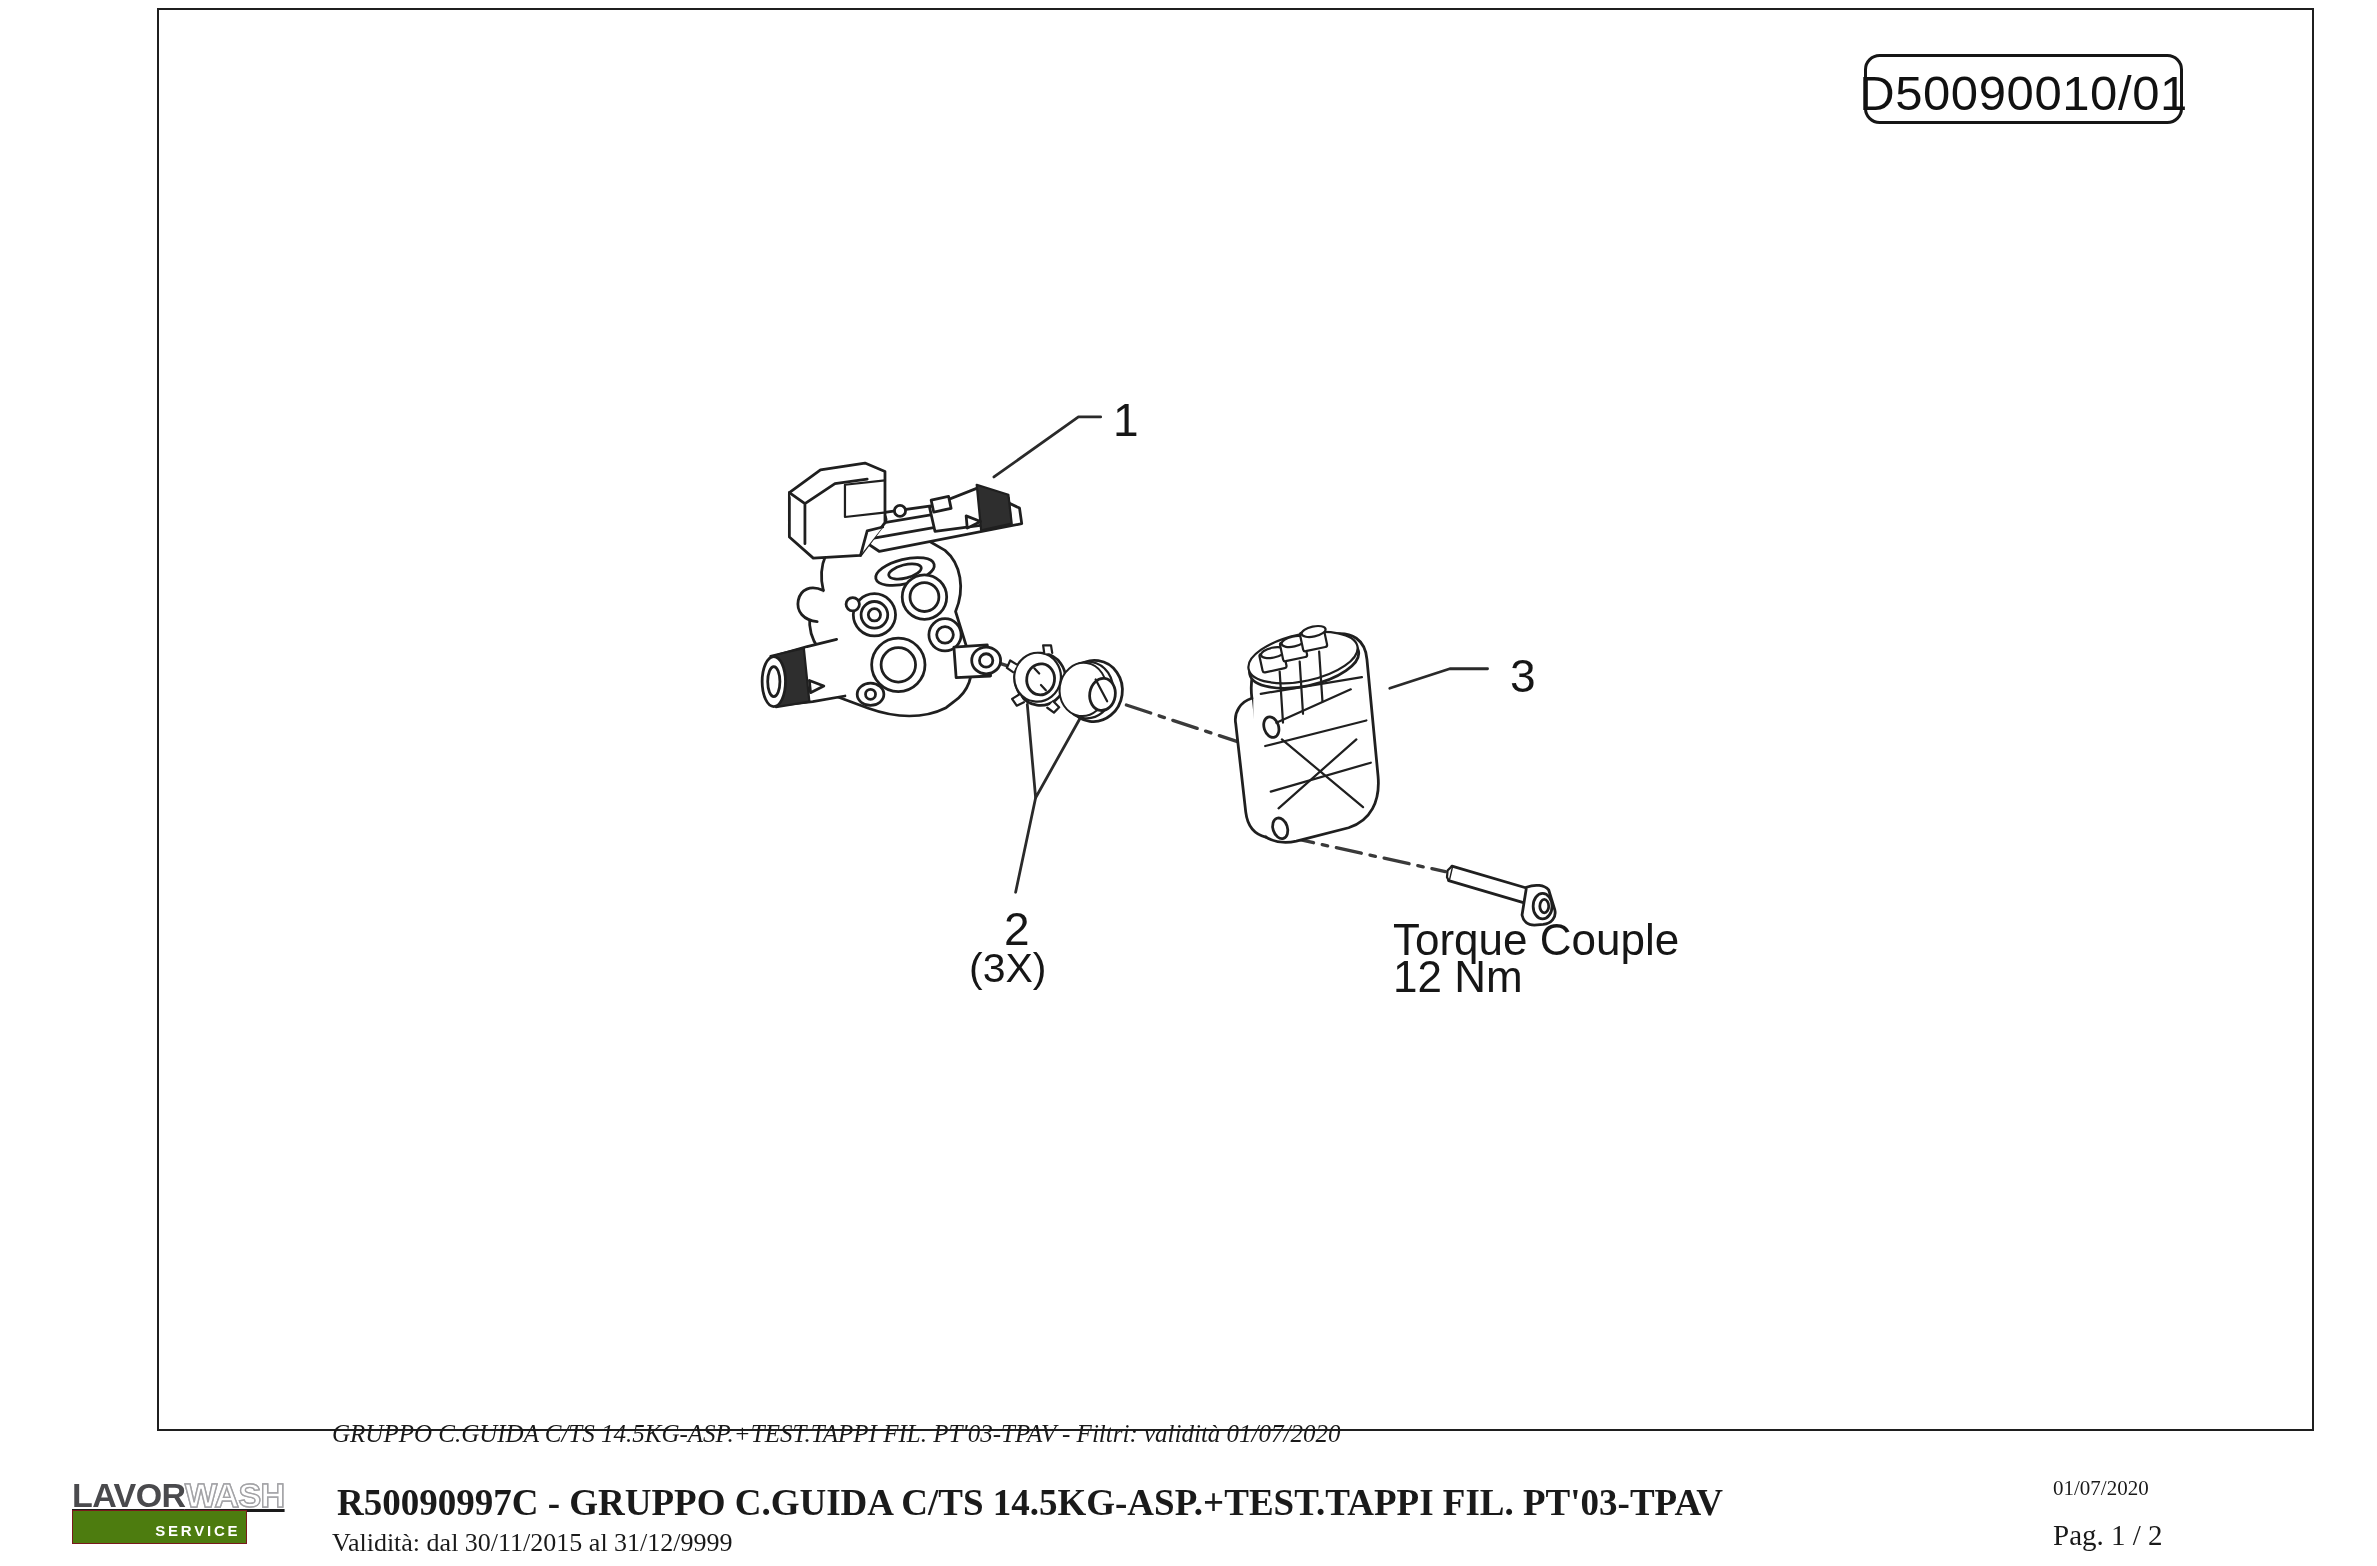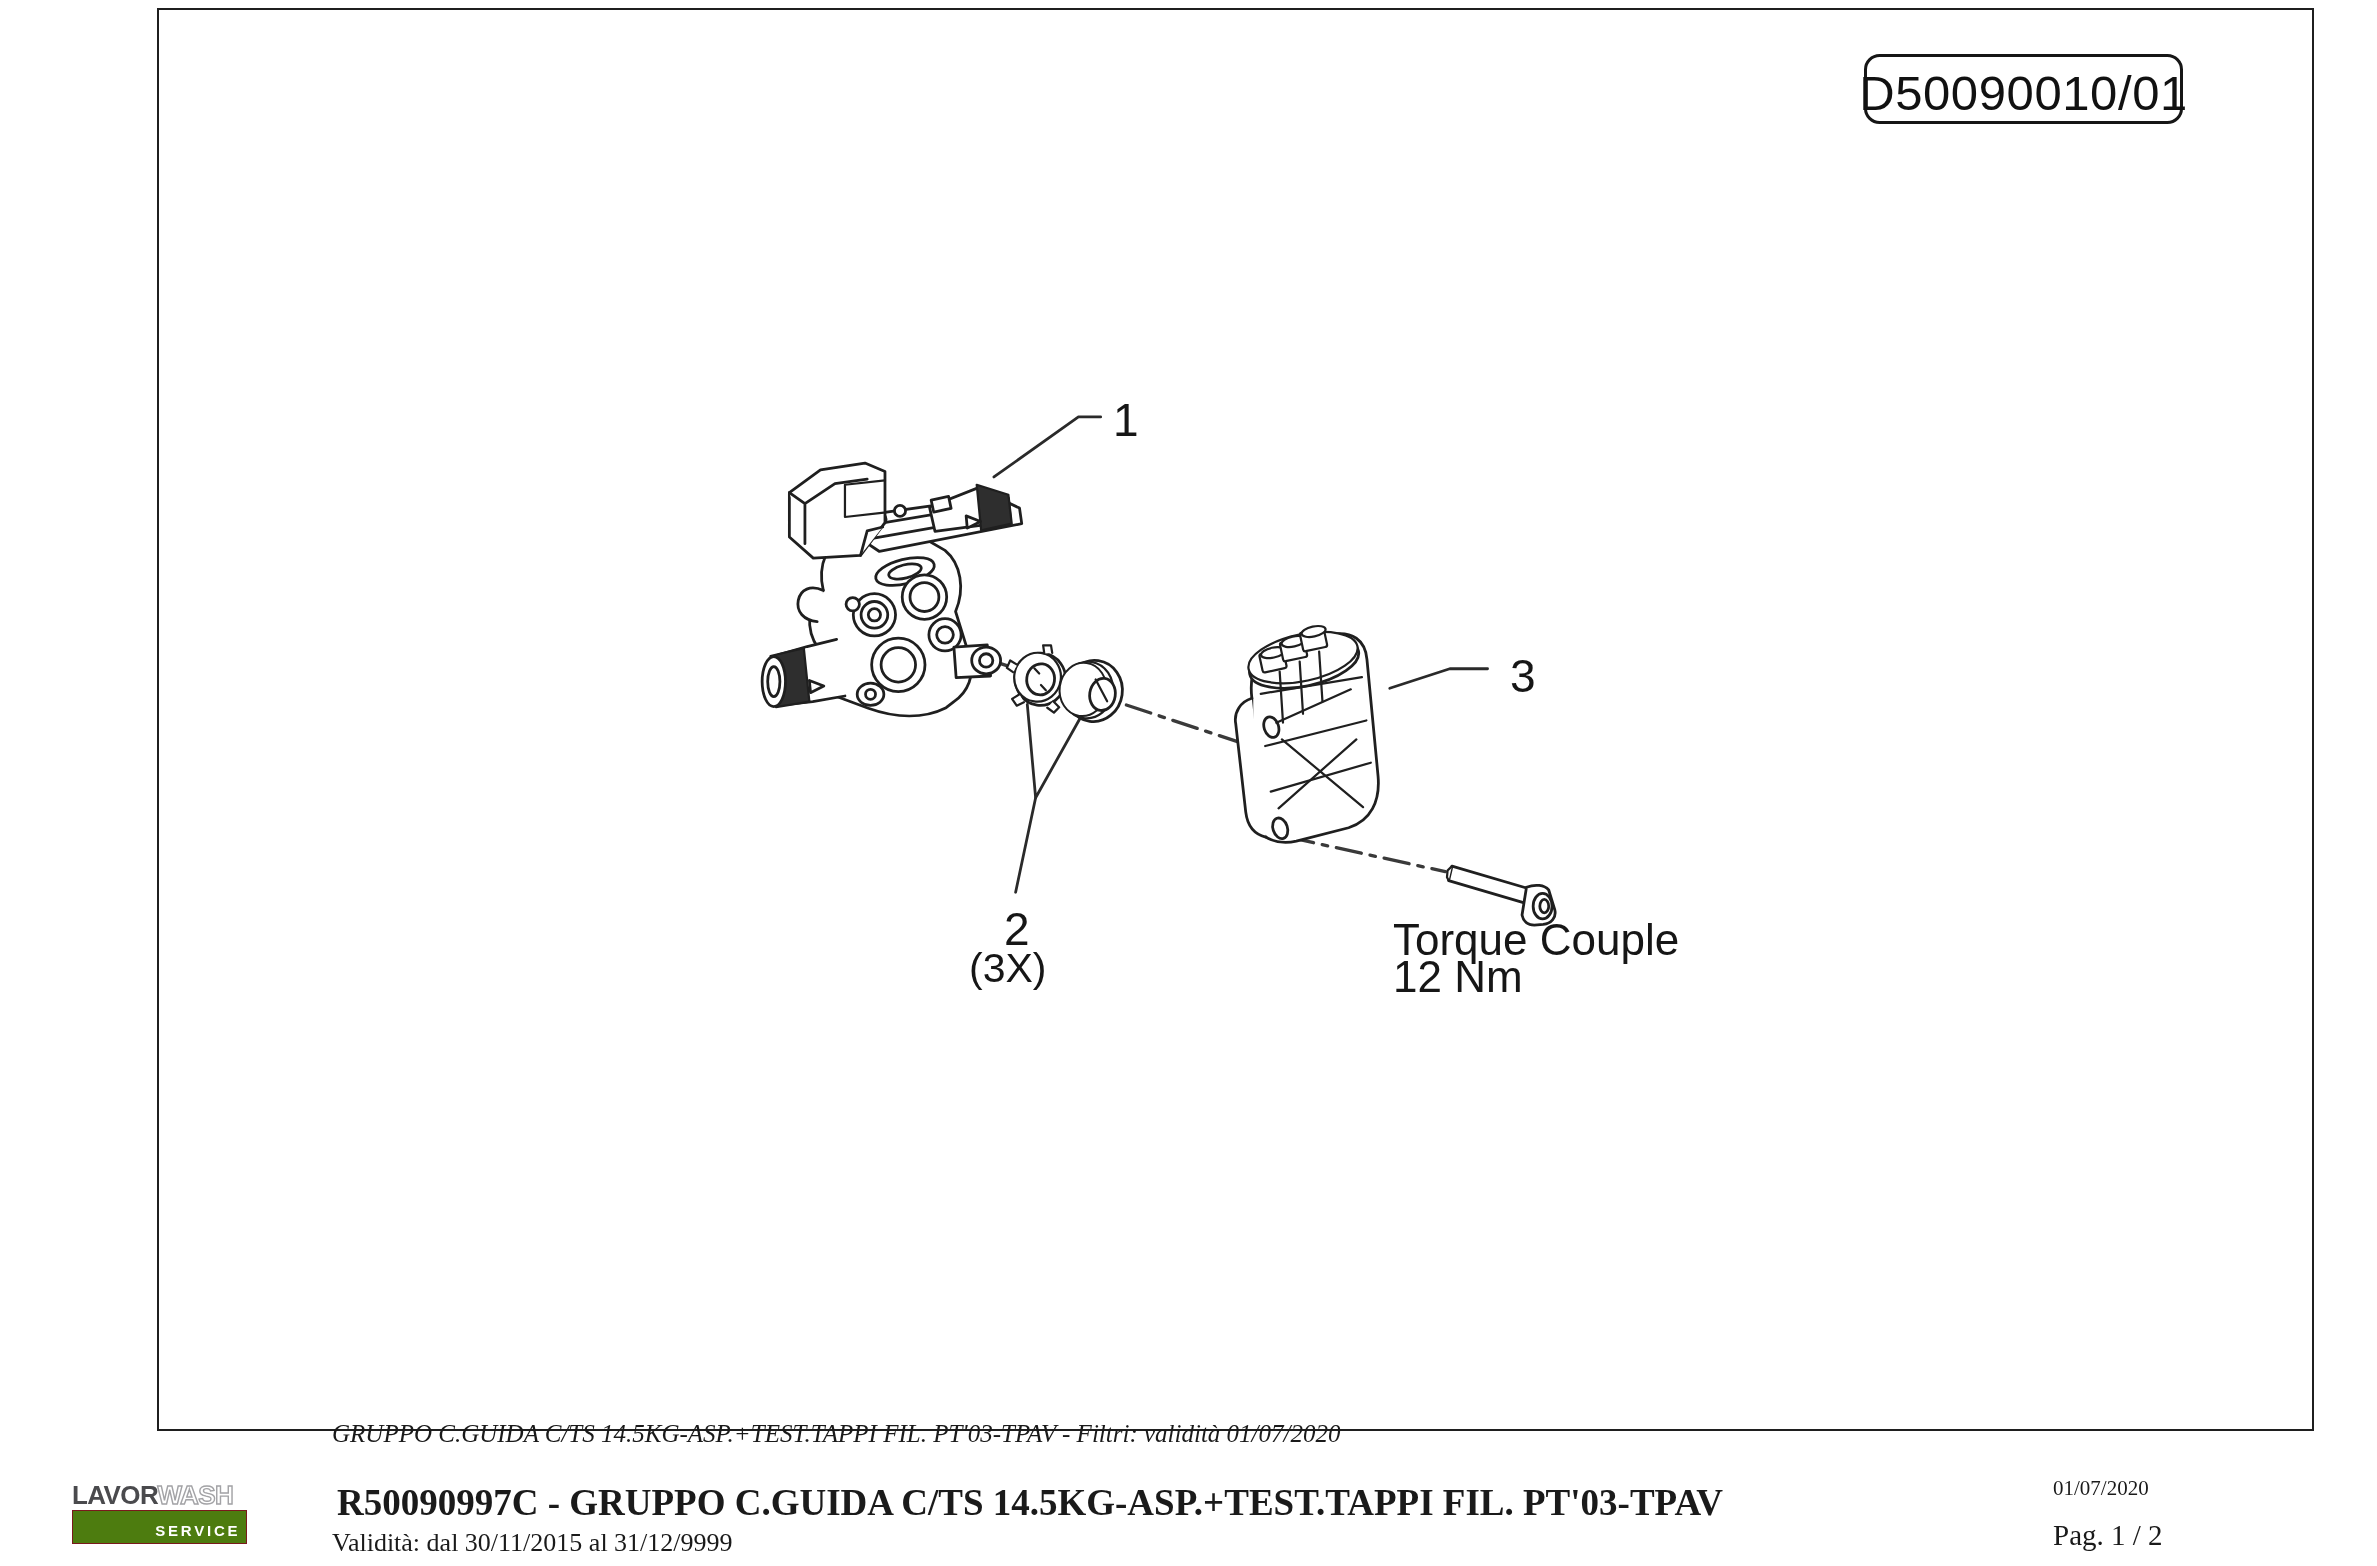--- a/index.html
+++ b/index.html
@@ -31,21 +31,21 @@
   
   .serif { font-family:"Liberation Serif", serif; }
   #f-italic { left:332px; top:1420px; font-size:25px; font-style:italic; }
   #f-bold   { left:337px; top:1481px; font-size:37px; font-weight:bold; }
   #f-valid  { left:332px; top:1528px; font-size:26px; }
   #f-date   { left:2053px; top:1476px; font-size:21px; }
   #f-page   { left:2053px; top:1519px; font-size:29px; }
 
   
   #logo { left:72px; top:1483px; width:177px; }
-  #logo-top { font-size:26px; font-weight:bold; letter-spacing:-0.6px; line-height:24.5px; white-space:nowrap; }
+  #logo-top { font-size:34px; font-weight:bold; letter-spacing:-0.6px; line-height:24.5px; white-space:nowrap;text-decoration:underline; }
   #logo-lavor { color:#4a4a4d; }
   #logo-wash  { color:#ffffff; -webkit-text-stroke:1.4px #a3a3a6; text-shadow:0 0 0.6px #a3a3a6; }
   #logo-bar { position:relative; margin-top:2.8px; width:175px; height:34px; background:#4d7c0f;
               border:0.6px solid #7a191c; }
   #logo-service { position:absolute; right:5.6px; bottom:4.4px; color:#fff;
                   font-size:15px; font-weight:bold; letter-spacing:2.8px; }
 </style>
 </head>
 <body>
 

